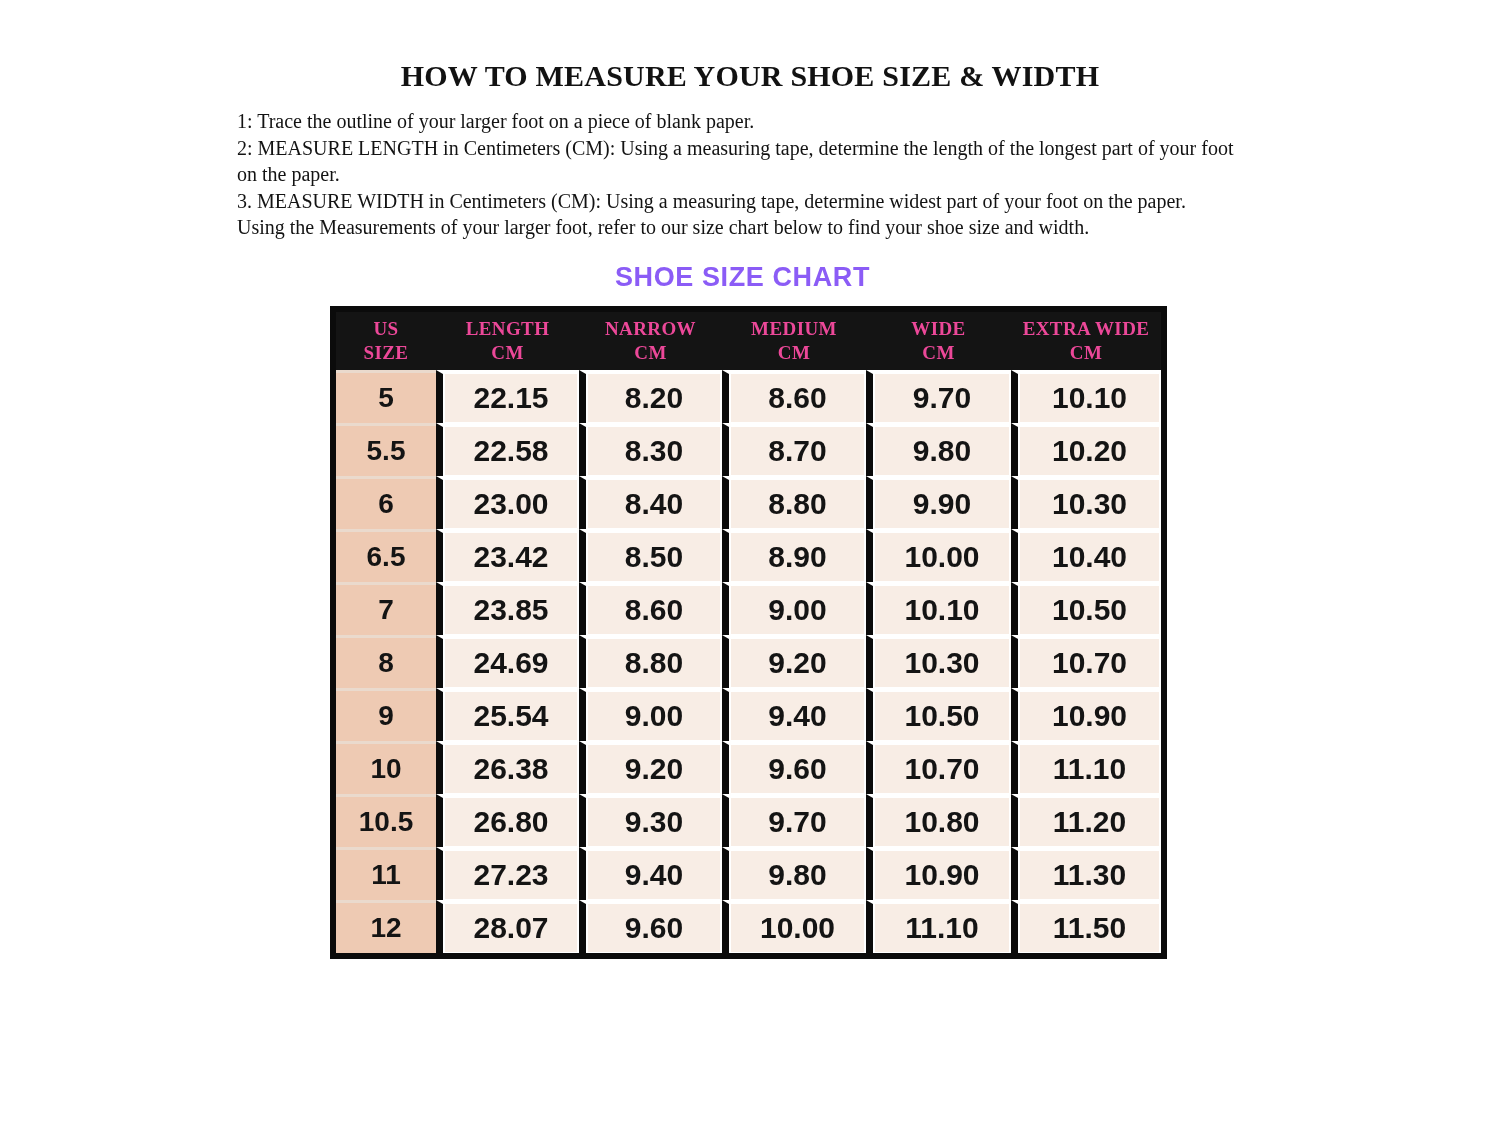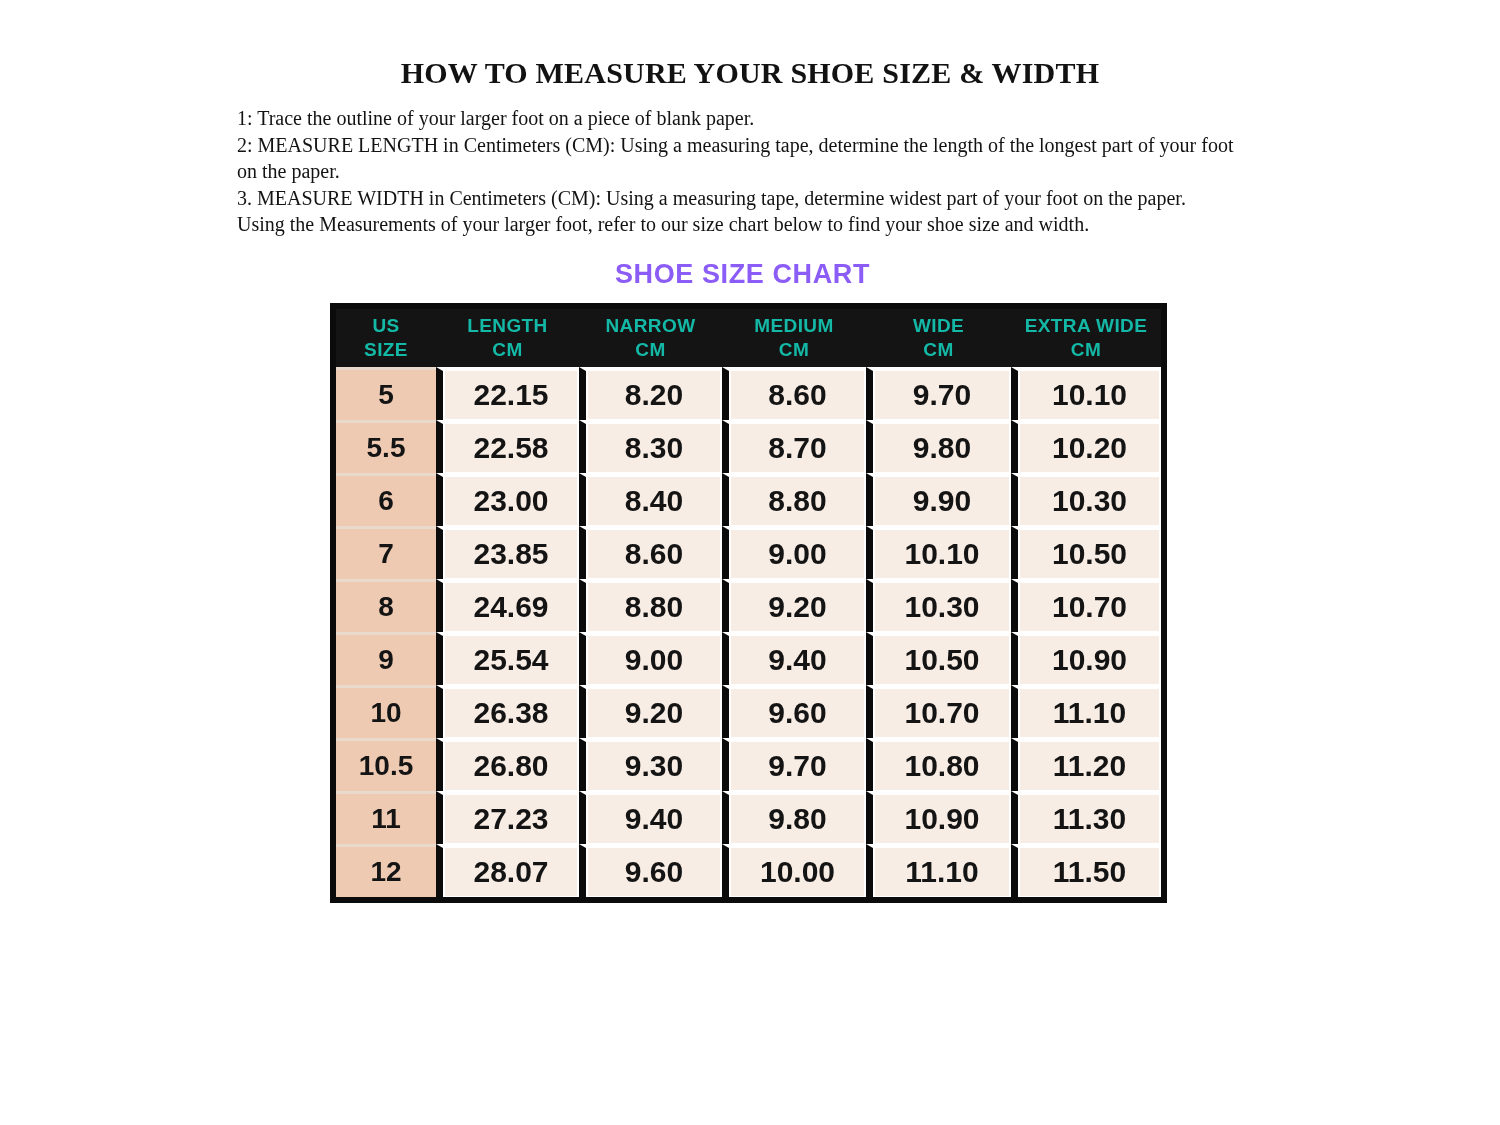--- a/index.html
+++ b/index.html
@@ -7,22 +7,22 @@
     --header-bg:#141414;
     --size-col-bg:#eecab3;
     --cell-bg:#f8ede5;
     --row-gap:#ffffff;
     --ink:#141414;
   }
   html,body{margin:0;padding:0;}
   body{width:1500px;height:1125px;background:#ffffff;overflow:hidden;}
   .page{
     width:1500px;height:1044px;box-sizing:border-box;
-    padding-top:40px;
-    font-family:"Liberation Serif",serif;color:#111;margin-top:16px;
+    padding-top:59px;
+    font-family:"Liberation Serif",serif;color:#111;
   }
   .page-title{
     margin:0;text-align:center;
     font-size:30px;font-weight:700;letter-spacing:0.2px;color:#121212;
   }
   .instructions{
     margin:15px 0 0 237px;width:1000px;
     font-size:20px;line-height:26.5px;color:#131313;
   }
   .instr-line{white-space:nowrap;}
@@ -30,22 +30,22 @@
     margin:21px 0 0 330px;width:825px;text-align:center;
     font-family:"Liberation Sans",sans-serif;
     font-size:27px;font-weight:700;letter-spacing:0.6px;color:#8b5cf6;
   }
   table.size-table{
     margin:13px 0 0 330px;width:825px;table-layout:fixed;
     border-collapse:separate;border-spacing:0;
     border:6px solid var(--grid);background:var(--grid);
   }
   .size-table th{
-    background:var(--header-bg);color:#14b8a6;
-    font-family:Liberation Sans, sans-serif;font-weight:700;
+    background:var(--header-bg);color:#ec4899;
+    font-family:Liberation Serif, serif;font-weight:700;
     font-size:19px;line-height:24px;letter-spacing:0.4px;
     height:58px;vertical-align:middle;padding:0;
   }
   .size-table th span{display:block;}
   .size-table td{
     box-sizing:border-box;height:53px;padding:0;
     text-align:center;vertical-align:middle;
     font-family:"Liberation Sans",sans-serif;font-weight:700;
     color:var(--ink);
   }
@@ -135,20 +135,28 @@
         </tr>
         <tr>
           <td class="size-cell">6</td>
           <td class="value-cell">23.00</td>
           <td class="value-cell">8.40</td>
           <td class="value-cell">8.80</td>
           <td class="value-cell">9.90</td>
           <td class="value-cell">10.30</td>
         </tr>
         <tr>
+          <td class="size-cell">6.5</td>
+          <td class="value-cell">23.42</td>
+          <td class="value-cell">8.50</td>
+          <td class="value-cell">8.90</td>
+          <td class="value-cell">10.00</td>
+          <td class="value-cell">10.40</td>
+        </tr>
+        <tr>
           <td class="size-cell">7</td>
           <td class="value-cell">23.85</td>
           <td class="value-cell">8.60</td>
           <td class="value-cell">9.00</td>
           <td class="value-cell">10.10</td>
           <td class="value-cell">10.50</td>
         </tr>
         <tr>
           <td class="size-cell">8</td>
           <td class="value-cell">24.69</td>

